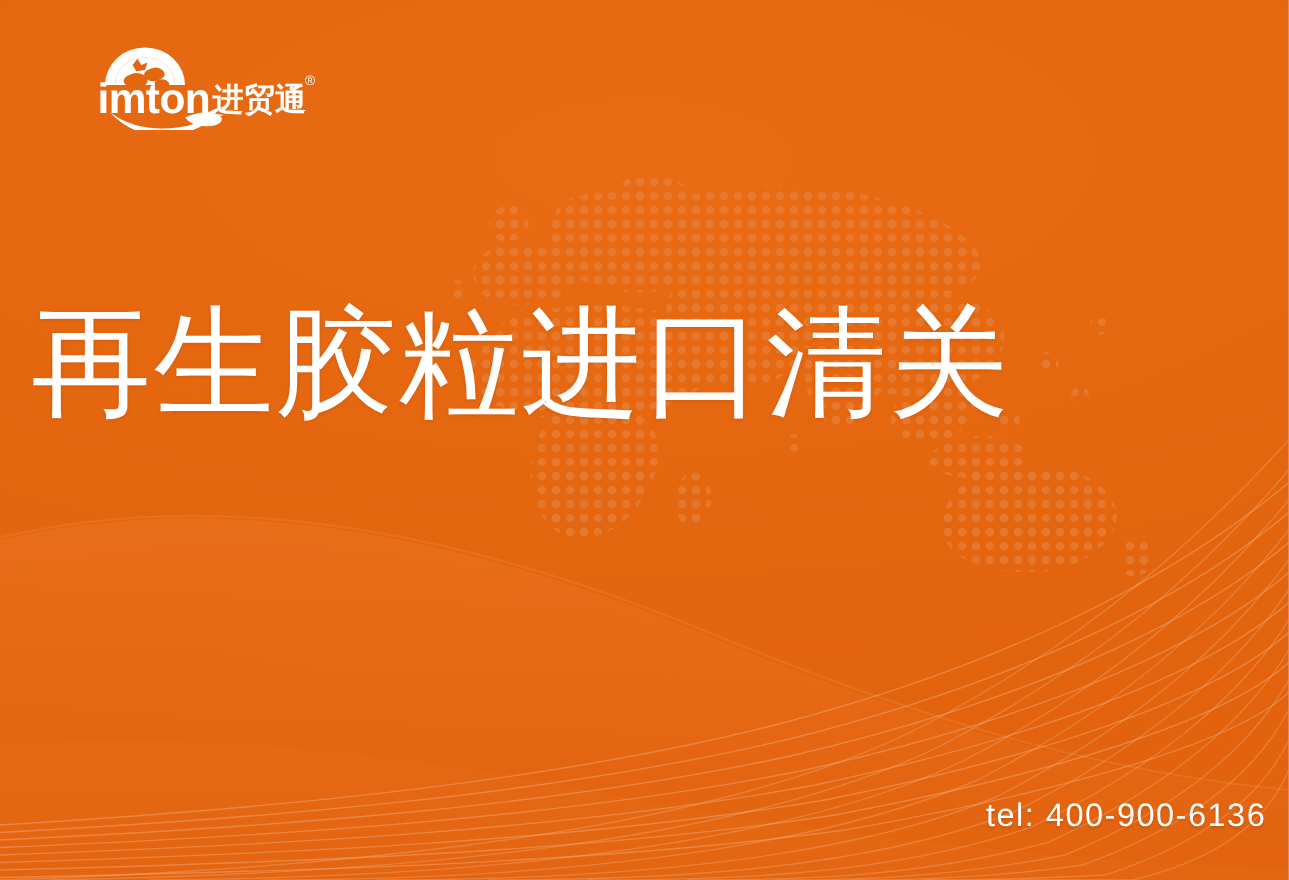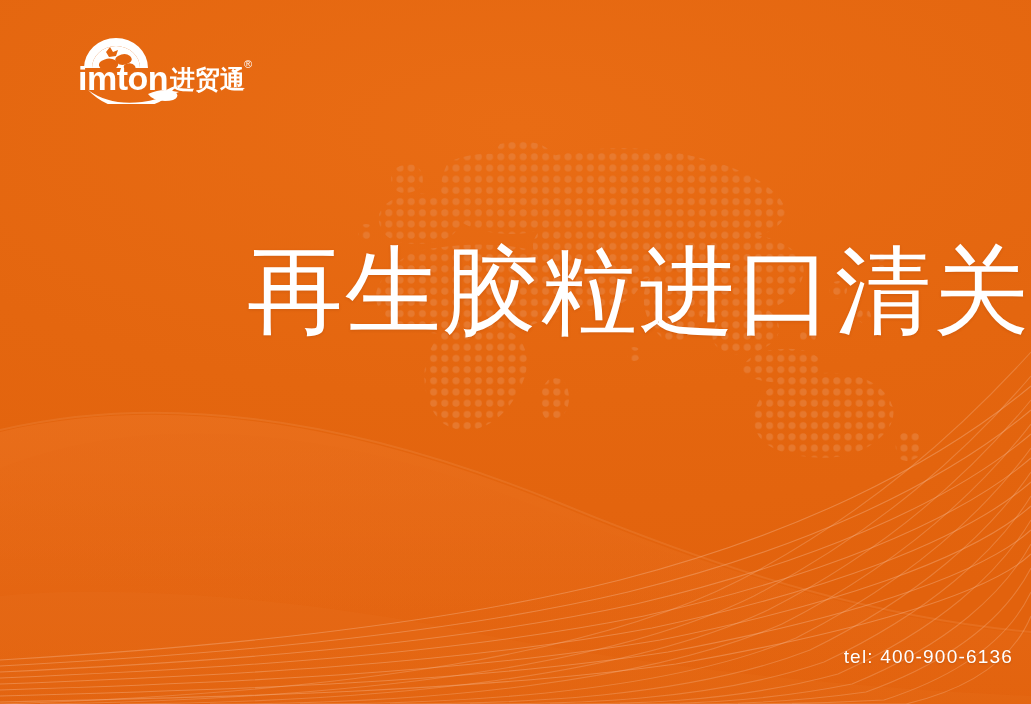--- a/index.html
+++ b/index.html
@@ -56,37 +56,38 @@
     height: 76px;
     margin-left: 36px;
   }
 
   
   .headline {
     position: absolute;
     left: 0;
     right: 0;
     top: 232px;
-    text-align: right;
+    text-align: left;
     color: #ffffff;
     font-size: 96px;
     line-height: 1.22;
     letter-spacing: 2px;
     font-weight: 400;
     text-shadow: 0 1px 3px rgba(120,45,0,.18);
+    padding-left: 25px;
   }
   .headline .ln { display: block; white-space: nowrap; }
 
   
   .phone {
     position: absolute;
     right: 18px;
     bottom: 36px;
     color: #ffffff;
-    font-size: 19px;
+    font-size: 26px;
     letter-spacing: 1.2px;
     font-weight: 400;
     text-shadow: 0 1px 2px rgba(120,45,0,.25);
   }
 </style>
 </head>
 <body>
 
 <div id="poster">
 

